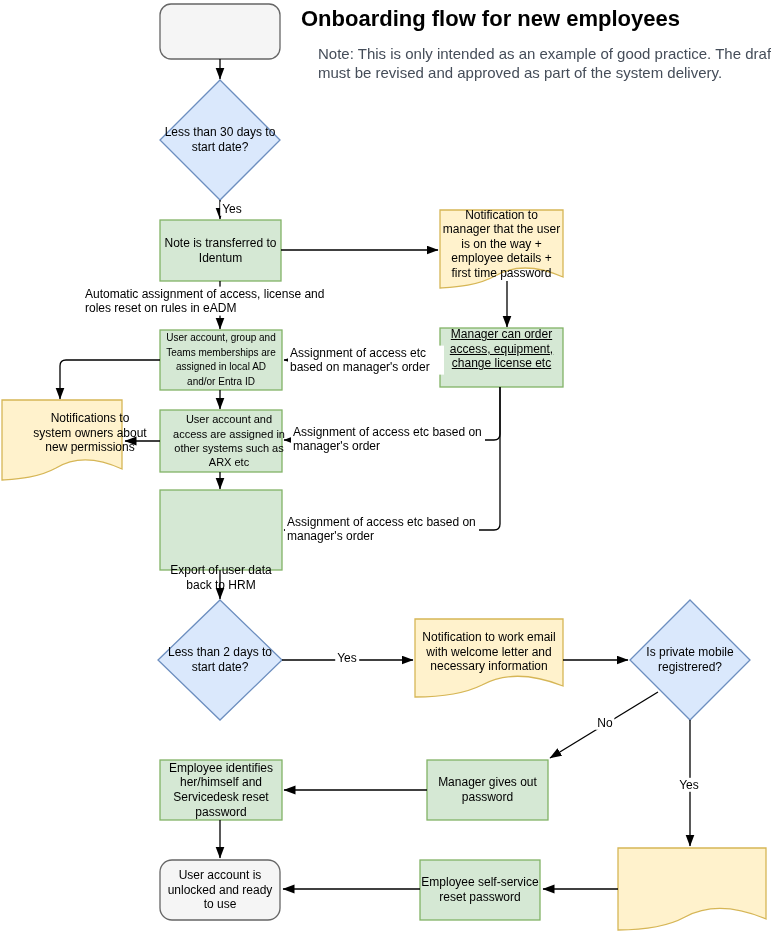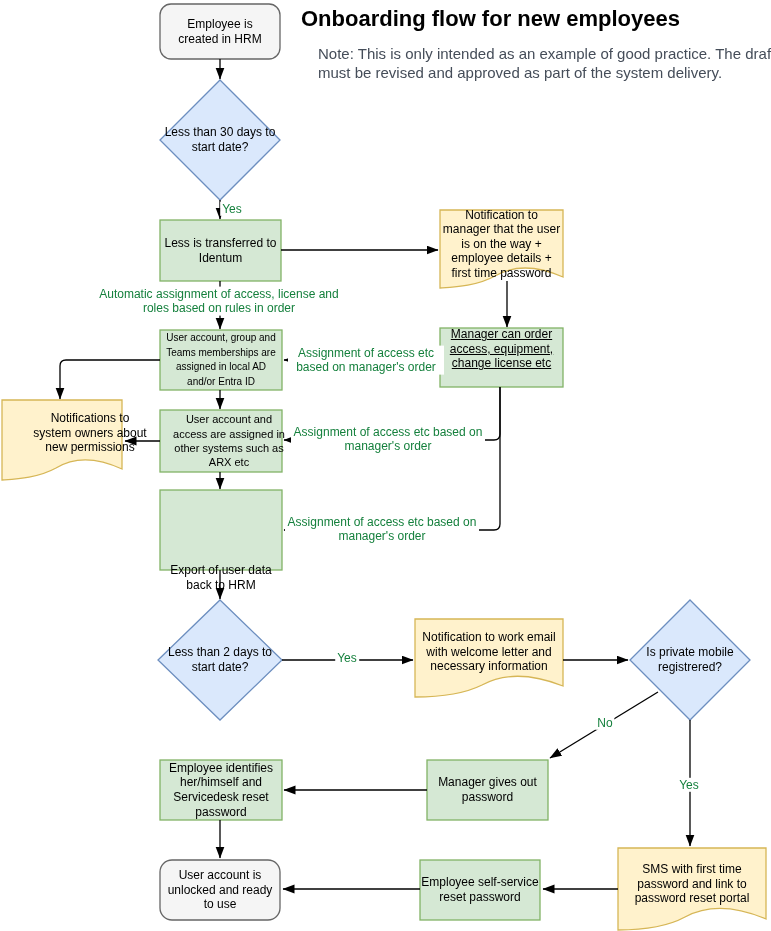--- a/index.html
+++ b/index.html
@@ -5,22 +5,22 @@
   html,body{margin:0;padding:0;background:#fff;}
   .canvas{position:relative;width:771px;height:931px;background:#ffffff;
           font-family:"Liberation Sans",sans-serif;overflow:hidden;}
   svg.layer{position:absolute;left:0;top:0;}
   .title{position:absolute;left:301px;top:6px;font-size:22px;font-weight:700;color:#000;}
   .note{position:absolute;left:318px;top:45px;width:458px;font-size:15px;line-height:1.25;color:#454d59;}
   .lbl{position:absolute;display:flex;align-items:center;justify-content:center;
        text-align:center;color:#000;font-size:12px;line-height:1.22;}
   .fs10{font-size:10px;border-radius:15px;}
   .fs11{font-size:11px;}
-  .elbl{position:absolute;transform:translate(-50%,-50%);background:#fff;color:#15803d;
-        font-size:12px;line-height:1.2;text-align:center;padding:0 2px;}
+  .elbl{position:absolute;transform:translate(-50%,-50%);background:#fff;color:#000000;
+        font-size:12px;line-height:1.2;text-align:left;padding:0 2px;}
 </style>
 </head>
 <body>
 
 <div class="canvas">
 
   <svg class="layer" width="771" height="931" viewBox="0 0 771 931">
     <defs>
       <marker id="arr" markerWidth="13" markerHeight="10" refX="11.5" refY="4.5" orient="auto" markerUnits="userSpaceOnUse">
         <path d="M0,0 L12,4.5 L0,9 Z" fill="#000"></path>
@@ -66,40 +66,38 @@
       <path d="M427,790 L284,790" marker-end="url(#arr)"></path>
       <path d="M220,820 L220,858" marker-end="url(#arr)"></path>
       <path d="M618,889 L543,889" marker-end="url(#arr)"></path>
       <path d="M420,889 L283,889" marker-end="url(#arr)"></path>
     </g>
   </svg>
 
   <div class="title">Onboarding flow for new employees</div>
   <div class="note">Note: This is only intended as an example of good practice. The draft must be revised and approved as part of the system delivery.</div>
 
-  <div class="lbl" style="left:166px;top:6px;width:108px;height:51px;">Employee is created in HRM</div>
   <div class="lbl" style="left:163px;top:82px;width:114px;height:116px;">Less than 30 days to start date?</div>
-  <div class="lbl" style="left:164px;top:221px;width:113px;height:59px;">Less is transferred to Identum</div>
+  <div class="lbl" style="left:164px;top:221px;width:113px;height:59px;">Note is transferred to Identum</div>
   <div class="lbl" style="left:441px;top:208px;width:121px;height:72px;line-height:1.21;">Notification to manager that the user is on the way + employee details + first time password</div>
   <div class="lbl fs10" style="left:162px;top:331px;width:118px;height:58px;line-height:1.45;">User account, group and Teams memberships are assigned in local AD and/or Entra ID</div>
   <div class="lbl" style="left:442px;top:329px;width:119px;height:40px;text-decoration:underline;">Manager can order access, equipment, change license etc</div>
   <div class="lbl" style="left:3px;top:402px;width:118px;height:62px;margin-left:28px;">Notifications to system owners about new permissions</div>
   <div class="lbl fs11" style="left:162px;top:411px;width:118px;height:60px;line-height:1.3;padding-left:8px;">User account and access are assigned in other systems such as ARX etc</div>
   <div class="lbl" style="left:164px;top:491px;width:114px;height:78px;margin-top:48px;">Export of user data back to HRM</div>
   <div class="lbl" style="left:162px;top:602px;width:116px;height:116px;">Less than 2 days to start date?</div>
   <div class="lbl" style="left:418px;top:621px;width:142px;height:62px;">Notification to work email with welcome letter and necessary information</div>
   <div class="lbl" style="left:634px;top:602px;width:112px;height:116px;">Is private mobile registrered?</div>
   <div class="lbl" style="left:429px;top:761px;width:117px;height:58px;">Manager gives out password</div>
   <div class="lbl" style="left:162px;top:761px;width:118px;height:58px;border-radius:15px;">Employee identifies her/himself and Servicedesk reset password</div>
   <div class="lbl" style="left:165px;top:861px;width:110px;height:58px;">User account is unlocked and ready to use</div>
   <div class="lbl" style="left:420px;top:861px;width:120px;height:58px;">Employee self-service reset password</div>
-  <div class="lbl" style="left:621px;top:851px;width:142px;height:66px;">SMS with first time password and link to password reset portal</div>
 
   <div class="elbl" style="left:232px;top:209px;">Yes</div>
-  <div class="elbl" style="left:219px;top:301px;width:268px;">Automatic assignment of access, license and roles based on rules in order</div>
+  <div class="elbl" style="left:219px;top:301px;width:268px;">Automatic assignment of access, license and roles reset on rules in eADM</div>
   <div class="elbl" style="left:366px;top:360px;width:152px;">Assignment of access etc based on manager's order</div>
   <div class="elbl" style="left:388px;top:439px;width:190px;">Assignment of access etc based on manager's order</div>
   <div class="elbl" style="left:382px;top:529px;width:190px;">Assignment of access etc based on manager's order</div>
   <div class="elbl" style="left:347px;top:658px;">Yes</div>
   <div class="elbl" style="left:605px;top:723px;">No</div>
   <div class="elbl" style="left:689px;top:785px;">Yes</div>
 
 </div>
 
 </body></html>

